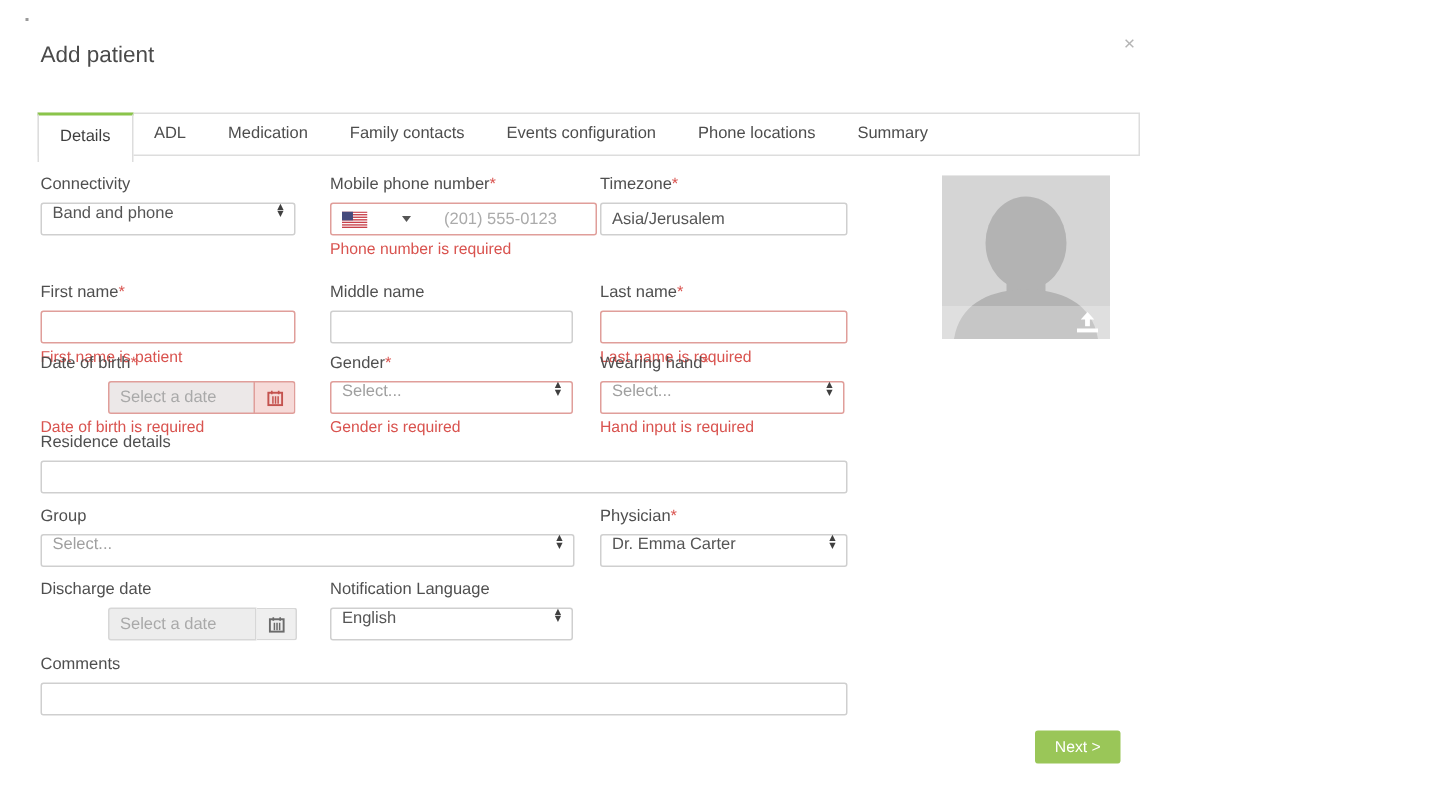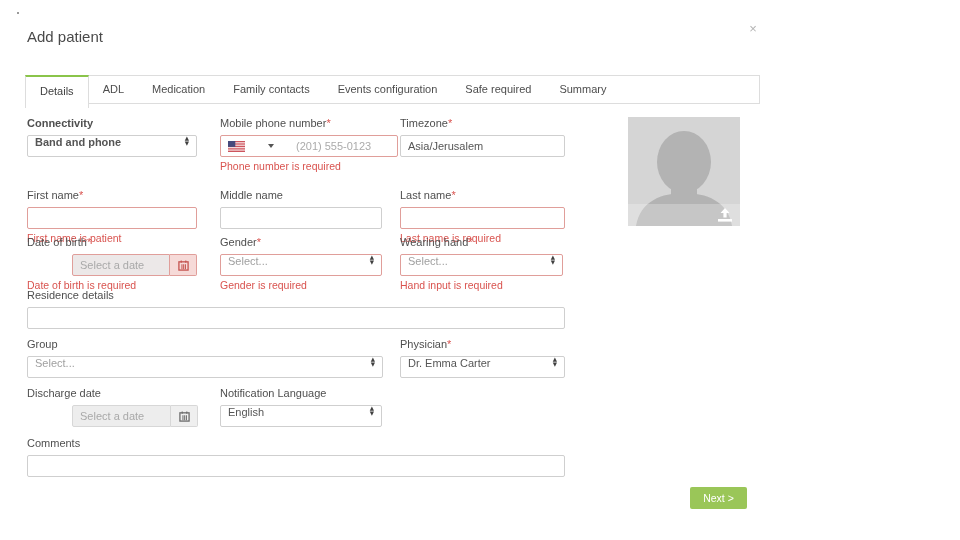--- a/index.html
+++ b/index.html
@@ -68,25 +68,25 @@
 
   <div class="modal-title">Add patient</div>
   <button class="close-btn">×</button>
 
   <div class="tabbar">
     <div class="tab active">Details</div>
     <div class="tab">ADL</div>
     <div class="tab">Medication</div>
     <div class="tab">Family contacts</div>
     <div class="tab">Events configuration</div>
-    <div class="tab">Safe required</div>
+    <div class="tab">Phone locations</div>
     <div class="tab">Summary</div>
   </div>
 
-  <div class="fld" style="left:27px;top:117px;width:170px;font-weight:bold;">
+  <div class="fld" style="left:27px;top:117px;width:170px;">
     <span class="fld-label"><span>Connectivity</span></span>
     <div class="ctl select">
       <span class="val">Band and phone</span>
       <span class="arrows">
           <span>▲</span>
           <span>▼</span>
         </span>
     </div>
   </div>
 

